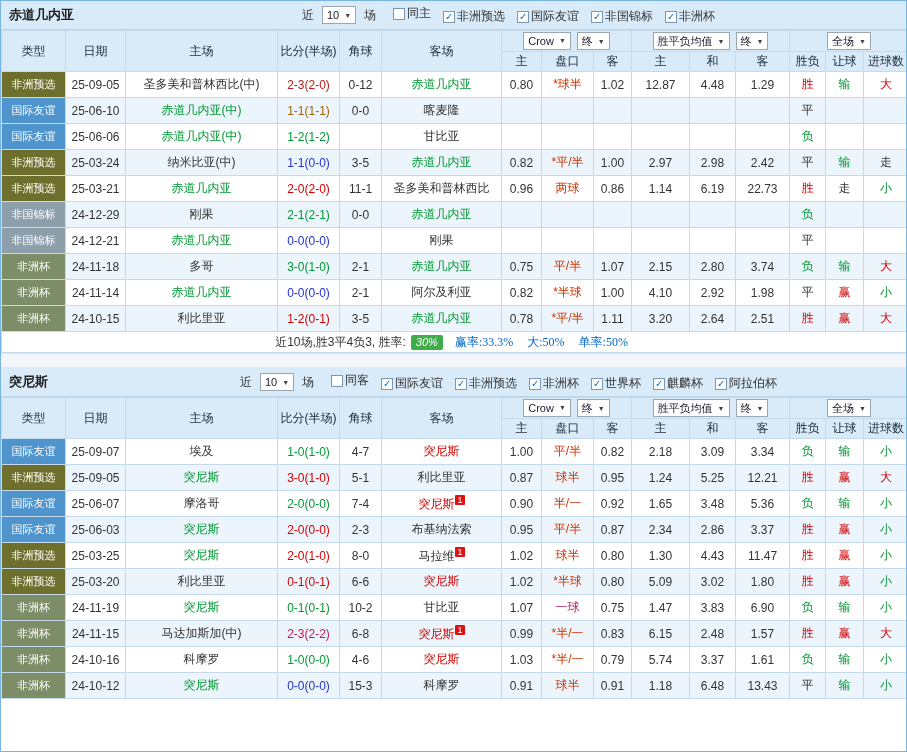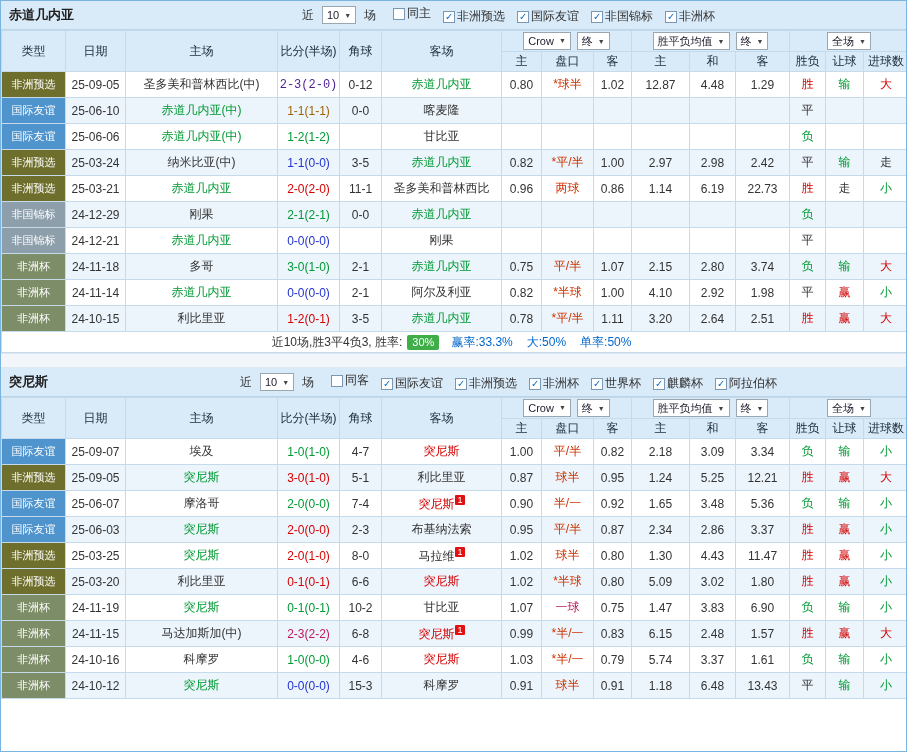--- a/index.html
+++ b/index.html
@@ -44,21 +44,21 @@
   .dd-cell { vertical-align:middle; }
   tbody td { height:26px; font-size:12px; color:#333; background:#fff; }
   tbody tr:nth-child(even) td { background:#ecf5fc; }
   .type-cell { color:#fff; font-size:11px; }
   .team-link { cursor:pointer; }
   .rc { display:inline-block; background:#e01111; color:#fff; font-size:9px; line-height:10px;
         padding:0 2px; margin-left:1px; border-radius:1px; vertical-align:super; }
   .summary-cell { height:21px; background:#fff; text-align:center; font-size:12px; color:#333; }
   .pct-badge { display:inline-block; color:#fff; padding:0 5px; margin:0 5px; font-size:11px;
                line-height:15px; border-radius:2px; }
-  .sum-stat { margin:0 7px; }
+  .sum-stat { margin:0 7px;font-family:Liberation Serif, serif; }
   .section-gap { height:15px; background:#f2f6fa; border-top:1px solid #dde8f1; border-bottom:1px solid #dde8f1; }
 </style>
 </head>
 <body>
 
 <div class="popup">
   <div id="sections">
   <section class="team-section">
     <div class="section-header">
       <div class="team-name">赤道几内亚</div>
@@ -142,21 +142,21 @@
               <th>胜负</th>
               <th>让球</th>
               <th>进球数</th>
             </tr>
       </thead>
       <tbody>
             <tr>
               <td class="type-cell" style="background: rgb(111, 111, 45);">非洲预选</td>
               <td>25-09-05</td>
               <td class="team-td"><span class="team-link" style="color: rgb(51, 51, 51);">圣多美和普林西比(中)</span></td>
-              <td><span style="color: #4c1d95; font-family: Liberation Mono, monospace;">2-3(2-0)</span></td>
+              <td><span style="color: #b91c1c;">2-3(2-0)</span></td>
               <td>0-12</td>
               <td class="team-td"><span class="team-link" style="color: rgb(0, 153, 51);">赤道几内亚</span></td>
               <td>0.80</td>
               <td style="color: rgb(204, 51, 0);">*球半</td>
               <td>1.02</td>
               <td>12.87</td>
               <td>4.48</td>
               <td>1.29</td>
               <td style="color: rgb(212, 0, 0);">胜</td>
               <td style="color: rgb(0, 153, 51);">输</td>
@@ -311,21 +311,21 @@
               <td>3.20</td>
               <td>2.64</td>
               <td>2.51</td>
               <td style="color: rgb(212, 0, 0);">胜</td>
               <td style="color: rgb(212, 0, 0);">赢</td>
               <td style="color: rgb(212, 0, 0);">大</td>
             </tr>
           </tbody>
       <tfoot>
             <tr>
-              <td class="summary-cell" colspan="15"><span class="sum-lead">近10场,胜3平4负3, 胜率:</span><span class="pct-badge" style="background: rgb(63, 174, 73);">30%</span><span class="sum-stat" style="color: rgb(0, 102, 204);">赢率:33.3%</span><span class="sum-stat" style="color: rgb(0, 102, 204);">大:50%</span><span class="sum-stat" style="color: rgb(0, 102, 204);">单率:50%</span></td>
+              <td class="summary-cell" colspan="15"><span class="sum-lead">近10场,胜3平4负3, 胜率:</span><span class="pct-badge" style="background: rgb(63, 174, 73); font-style: italic;">30%</span><span class="sum-stat" style="color: rgb(0, 102, 204);">赢率:33.3%</span><span class="sum-stat" style="color: rgb(0, 102, 204);">大:50%</span><span class="sum-stat" style="color: rgb(0, 102, 204);">单率:50%</span></td>
             </tr>
           </tfoot>
     </table>
   </section>
 <div class="section-gap"></div>
   <section class="team-section">
     <div class="section-header">
       <div class="team-name">突尼斯</div>
       <div class="filterbar">
         <span>近</span>

